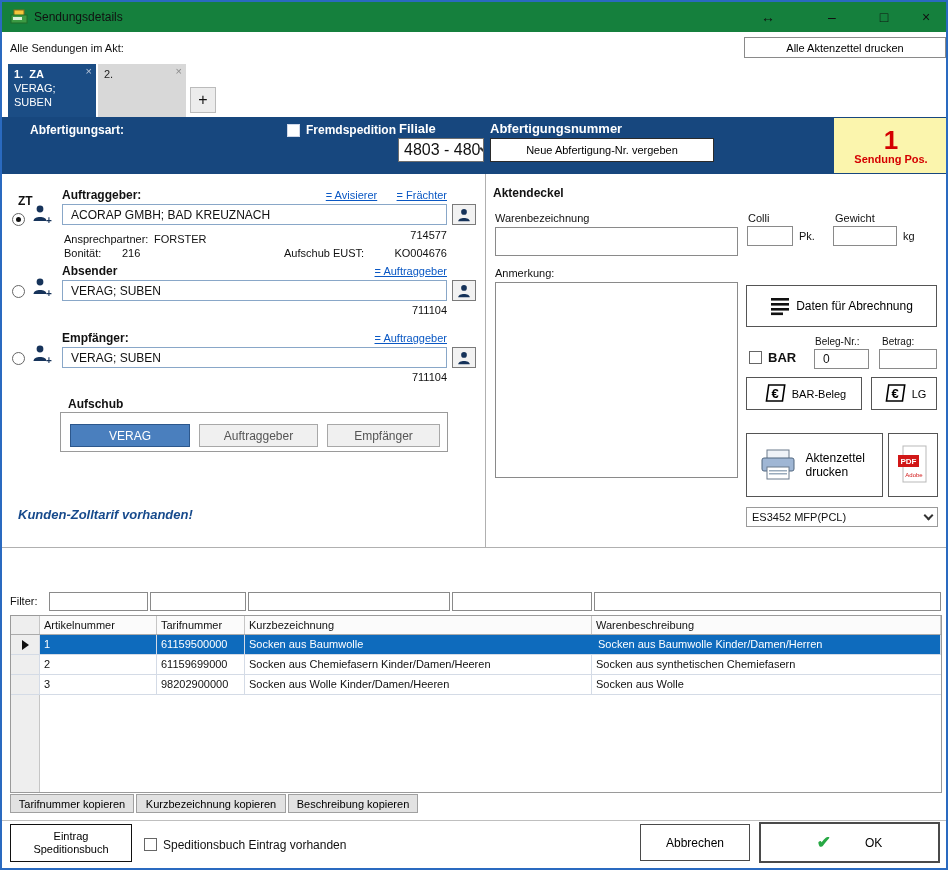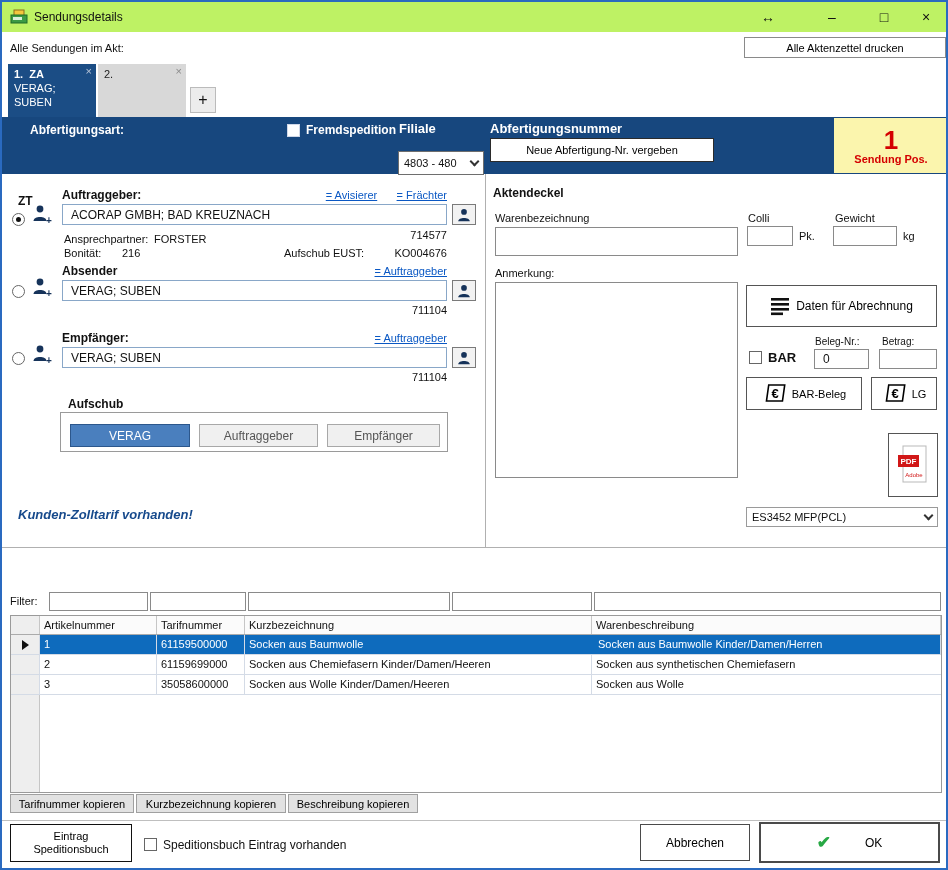--- a/index.html
+++ b/index.html
@@ -7,21 +7,21 @@
   .window { position: relative; width: 948px; height: 870px; background: #fff;
             border: 2px solid #2a6ac0; overflow: hidden; font-size: 12px; color: #111; }
 
   .abs { position: absolute; }
   .b { font-weight: bold; }
   .s11 { font-size: 11px; }
   .s10 { font-size: 10px; }
   .right { text-align: right; }
 
   
-  .titlebar { position: absolute; left: 0; top: 0; width: 100%; height: 30px; background: #bef264; }
+  .titlebar { position: absolute; left: 0; top: 0; width: 100%; height: 30px; background: #15803d; }
   .app-icon { position: absolute; left: 8px; top: 7px; }
   .title { position: absolute; left: 32px; top: 8px; font-size: 12px; }
   .winbtn { position: absolute; top: 3px; width: 36px; height: 24px; display: flex;
             align-items: center; justify-content: center; font-size: 14px; cursor: pointer; }
 
   .toolbtn { position: absolute; display: flex; align-items: center; justify-content: center;
              background: #fff; border: 1px solid #8a8a8a; font-size: 11px; cursor: pointer; }
 
   
   .tab1 { position: absolute; left: 6px; top: 62px; width: 88px; height: 53px;
@@ -141,21 +141,21 @@
   </div>
   <div class="addtab">+</div>
 
   <div class="band">
     <span class="wlabel" style="left:28px;top:6px;">Abfertigungsart:</span>
     <span class="cb" style="left:285px;top:7px;border-color:#d0d8e8;"></span>
     <span class="wlabel" style="left:304px;top:6px;">Fremdspedition</span>
 
 
     <span class="wlabel" style="left:397px;top:4px;font-size:13px;">Filiale</span>
-    <div class="select" style="left:396px;top:21px;width:86px;height:24px;font-size:11px;margin-top:13px;">
+    <div class="select" style="left:396px;top:21px;width:86px;height:24px;font-size:16px;">
       <span>4803 - 480</span>
       <span class="chev"></span>
     </div>
 
     <span class="wlabel" style="left:488px;top:4px;font-size:13px;">Abfertigungsnummer</span>
     <button class="btn small" style="left:488px;top:21px;width:224px;height:24px;border-color:#2b2b2b;">Neue Abfertigung-Nr. vergeben</button>
   </div>
 
   <div class="yellowbox">
     <span class="posnum">1</span>
@@ -284,20 +284,30 @@
   <button class="btn small" style="left:869px;top:375px;width:66px;height:33px;">
     <svg width="24" height="22" viewBox="0 0 24 22">
       <g transform="skewX(-8)">
           <rect x="7" y="2" width="16" height="16" fill="#fff" stroke="#000" stroke-width="1.6"></rect>
         </g>
       <text x="13" y="15" font-size="13" font-weight="bold" fill="#000" text-anchor="middle">€</text>
     </svg>
     <span>LG</span>
   </button>
 
+  <button class="btn" style="left:744px;top:431px;width:137px;height:64px;gap:8px;">
+    <svg width="40" height="34" viewBox="0 0 40 34">
+      <rect x="9" y="2" width="22" height="9" fill="#eef2f7" stroke="#6b7a8c"></rect>
+      <rect x="4" y="10" width="32" height="13" rx="2" fill="#9fb6d4" stroke="#51677f"></rect>
+      <rect x="9" y="19" width="22" height="12" fill="#fff" stroke="#6b7a8c"></rect>
+      <rect x="11" y="22" width="18" height="1.5" fill="#9aabbc"></rect>
+      <rect x="11" y="25" width="18" height="1.5" fill="#9aabbc"></rect>
+    </svg>
+    <span style="width:66px;text-align:left;">Aktenzettel drucken</span>
+  </button>
   <button class="btn" style="left:886px;top:431px;width:50px;height:64px;">
     <svg width="32" height="42" viewBox="0 0 32 42">
       <rect x="6" y="2" width="23" height="36" fill="#fff" stroke="#b9b9b9"></rect>
       <rect x="1" y="11" width="21" height="12" fill="#d11717"></rect>
       <text x="11.5" y="20" font-size="8" font-weight="bold" fill="#fff" text-anchor="middle">PDF</text>
       <text x="17" y="33" font-size="6" fill="#d11717" text-anchor="middle">Adobe</text>
     </svg>
   </button>
 
   <div class="select" style="left:744px;top:505px;width:192px;height:20px;font-size:11px;border-color:#9a9a9a;">
@@ -333,21 +343,21 @@
     <div class="grow">
       <div class="gc w-sel"></div>
       <div class="gc w-c1">2</div>
       <div class="gc w-c2">61159699000</div>
       <div class="gc w-c3">Socken aus Chemiefasern Kinder/Damen/Heeren</div>
       <div class="gc w-c4">Socken aus synthetischen Chemiefasern</div>
     </div>
     <div class="grow">
       <div class="gc w-sel"></div>
       <div class="gc w-c1">3</div>
-      <div class="gc w-c2">35058600000</div>
+      <div class="gc w-c2">98202900000</div>
       <div class="gc w-c3">Socken aus Wolle Kinder/Damen/Heeren</div>
       <div class="gc w-c4">Socken aus Wolle</div>
     </div>
   </div>
 
   <button class="btn small graybtn" style="left:8px;top:792px;width:124px;height:19px;">Tarifnummer kopieren</button>
   <button class="btn small graybtn" style="left:134px;top:792px;width:150px;height:19px;">Kurzbezeichnung kopieren</button>
   <button class="btn small graybtn" style="left:286px;top:792px;width:130px;height:19px;">Beschreibung kopieren</button>
 
   <div class="hline" style="left:0;top:818px;width:948px;background:#bfbfbf;"></div>

